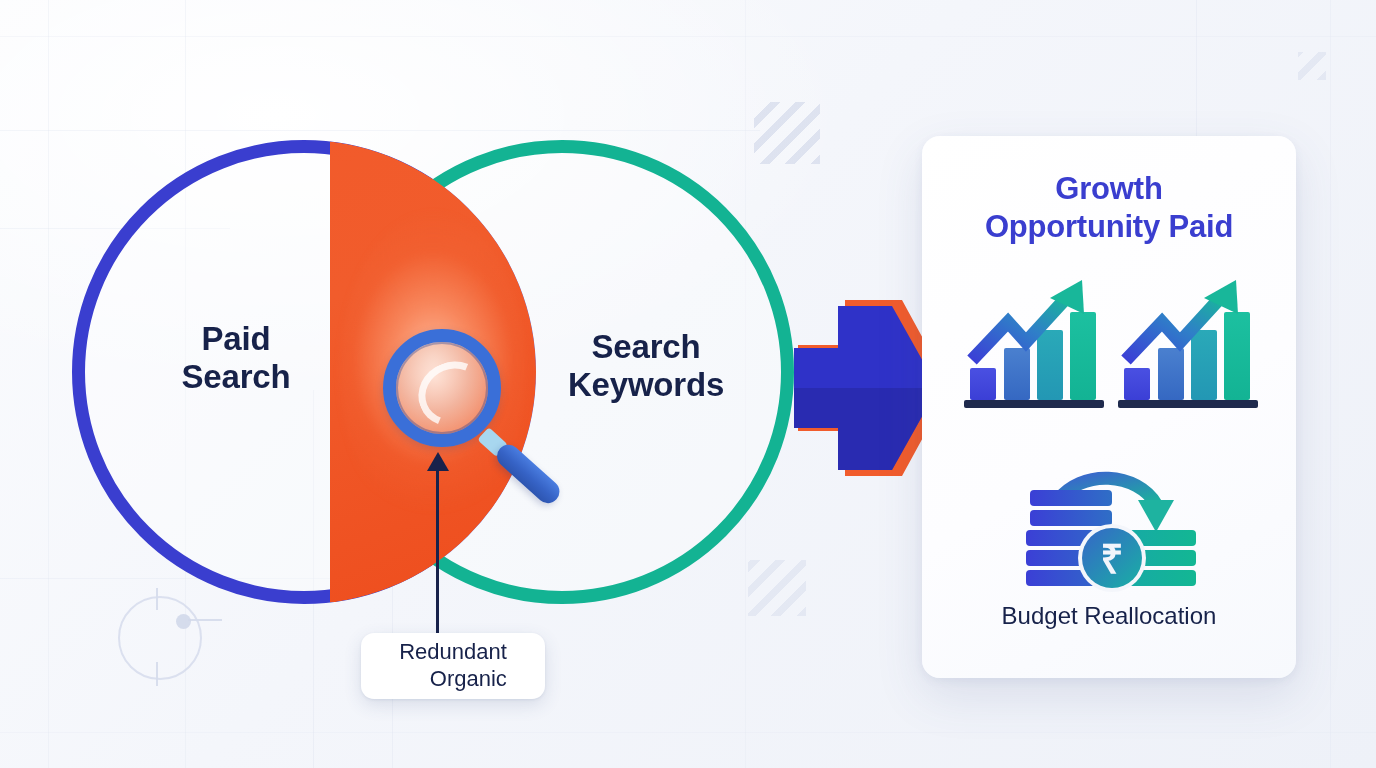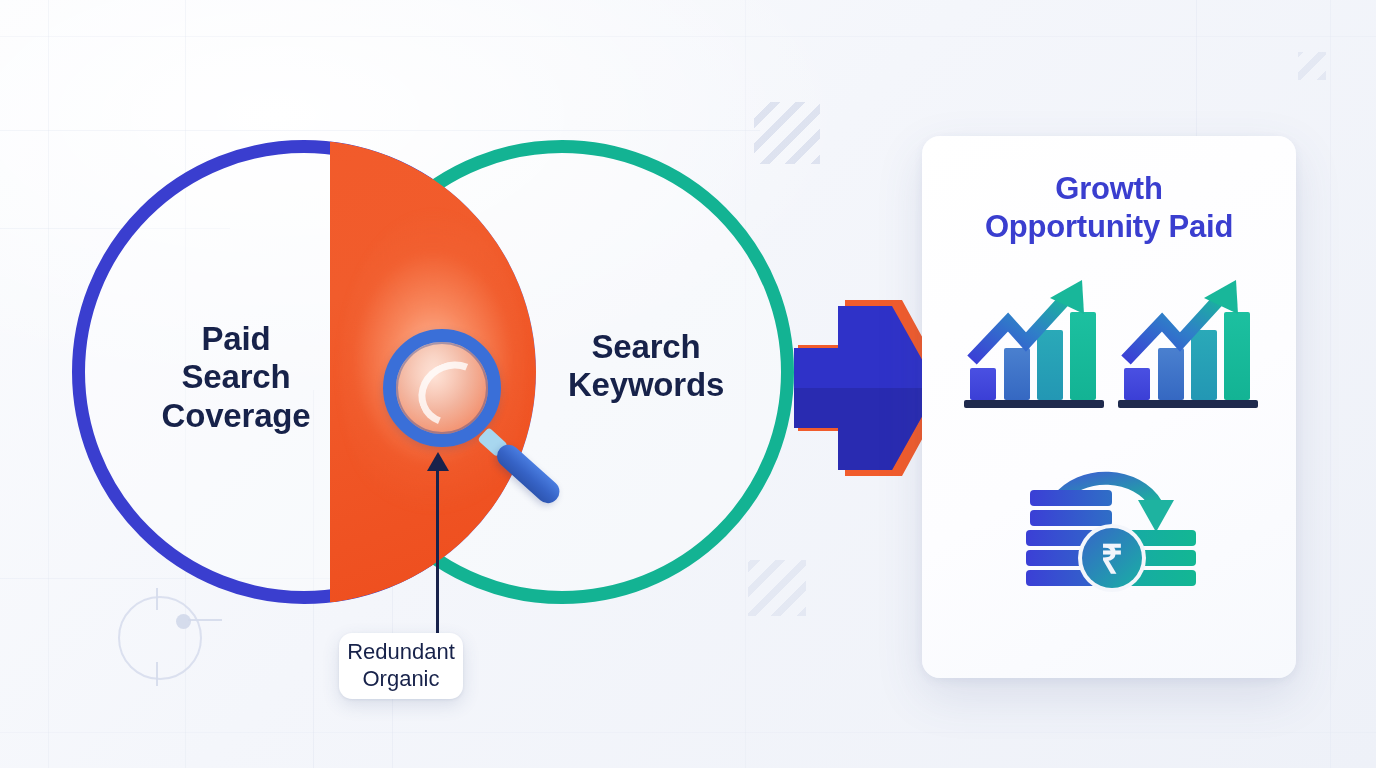--- a/index.html
+++ b/index.html
@@ -257,41 +257,40 @@
       <div class="lens lens-outer" style="left:-258px; top:0; width:464px; height:464px;
                   -webkit-mask-image:radial-gradient(circle at 258px 232px, #000 231px, transparent 232px);
                   mask-image:radial-gradient(circle at 258px 232px, #000 231px, transparent 232px);"></div>
       <div class="lens lens-inner" style="left:10px; top:72px; width:186px; height:320px;
                   border-radius:50% 50% 50% 50% / 50% 50% 50% 50%;"></div>
     </div>
 
     <div class="venn-label" style="left:130px; top:320px; width:212px;">
       <div>Paid</div>
       <div>Search</div>
-      <div>Coverage</div>
     </div>
 
     <div class="venn-label" style="left:540px; top:328px; width:212px;">
       <div>Search</div>
       <div>Keywords</div>
     </div>
 
     <div class="magnifier" style="left:383px; top:329px; width:200px; height:170px;">
       <div class="mag-ring">
         <div class="mag-glint"></div>
       </div>
       <div class="mag-neck"></div>
       <div class="mag-handle"></div>
     </div>
   </div>
 
   <div style="position:absolute; left:0; top:0; width:560px; height:768px;">
     <div class="callout-arrow" style="left:427px; top:452px;"></div>
     <div class="callout-line" style="left:436px; top:470px; height:165px;"></div>
-    <div class="callout-box" style="left:339px; top:633px; width:124px; height:66px;">
+    <div class="callout-box" style="left:361px; top:633px; width:184px; height:66px;text-align:right;">
       <div>
         <div>Redundant</div>
         <div>Organic</div>
       </div>
     </div>
   </div>
 
   <div class="big-arrow" style="left:792px; top:288px; width:165px; height:200px;">
     <svg width="165" height="200" viewBox="0 0 165 200">
 
@@ -390,15 +389,16 @@
         <rect x="104" y="82" width="72" height="16" rx="4" fill="url(#coinR)"></rect>
         <rect x="104" y="102" width="72" height="16" rx="4" fill="url(#coinR)"></rect>
         <rect x="104" y="122" width="72" height="16" rx="4" fill="url(#coinR)"></rect>
 
         <circle cx="92" cy="110" r="34" fill="#f4f6fb"></circle>
         <circle cx="92" cy="110" r="30" fill="url(#coinC)"></circle>
         <text x="92" y="125" text-anchor="middle" font-family="'Liberation Sans', sans-serif" font-size="40" font-weight="700" fill="#f2f5fb">₹</text>
       </svg>
     </div>
 
+    <div class="card-caption" style="top:466px;">Budget Reallocation</div>
   </div>
 
 </div>
 
 </body></html>

